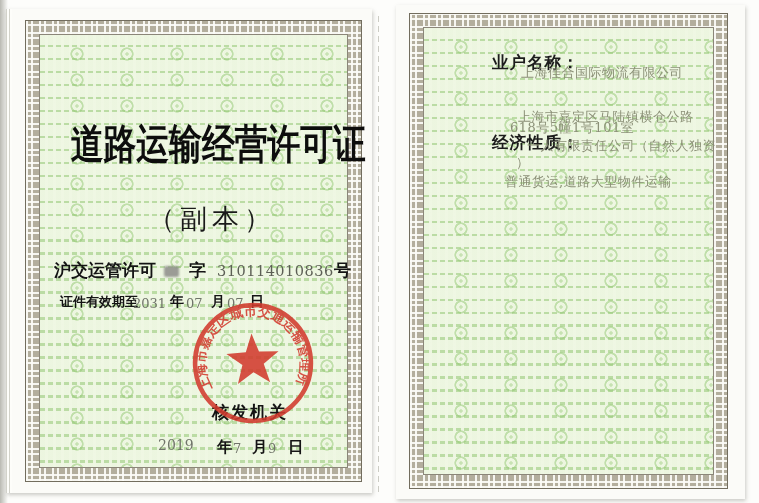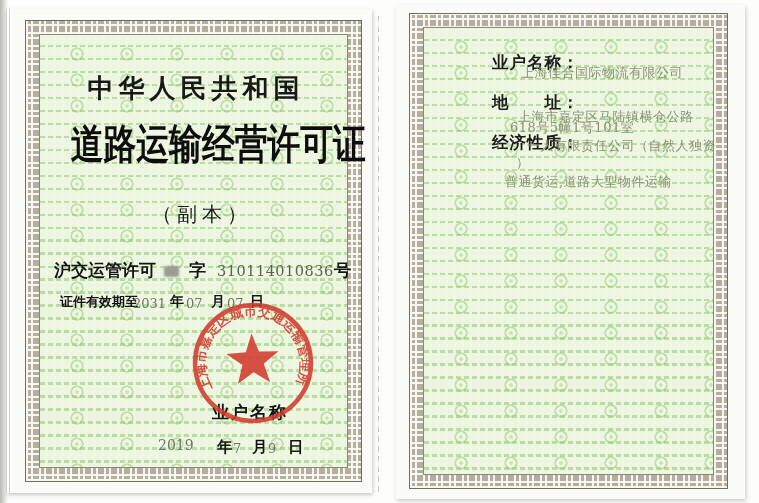--- a/index.html
+++ b/index.html
@@ -50,23 +50,23 @@
     position:absolute;left:0;top:36px;width:100%;text-align:center;
     font-family:"DejaVu Serif","Liberation Serif",serif;
     font-size:26px;font-weight:bold;color:#171717;letter-spacing:5px;text-indent:5px;
   }
   .cert-title{
     position:absolute;left:0;top:82px;width:100%;text-align:center;
     font-size:41px;font-weight:900;color:#0d0d0d;
     transform:scaleX(.8);transform-origin:50% 50%;white-space:nowrap;
   }
   .copy-type{
-    position:absolute;left:6px;top:166px;width:100%;text-align:center;
+    position:absolute;left:16px;top:166px;width:100%;text-align:center;
     font-family:"DejaVu Serif","Liberation Serif",serif;
-    font-size:20px;color:#1a1a1a;letter-spacing:5px;text-indent:5px;
+    font-size:27px;color:#1a1a1a;letter-spacing:5px;text-indent:5px;
   }
   .license-row,.valid-row,.date-row{position:absolute;left:0;width:100%;height:26px;}
   .license-row{top:224px;}
   .valid-row{top:258px;}
   .date-row{top:402px;z-index:4;}
   .abs{position:absolute;white-space:nowrap;}
   .lbl-bold{font-weight:bold;color:#141414;}
   .typed{
     font-family:"DejaVu Serif","Liberation Serif",serif;
     color:#70746a;
@@ -103,21 +103,20 @@
 <body>
 
 <div class="scan">
   <div class="scan-edge-left"></div>
 
   <div class="page page-left">
     <div class="page-edge"></div>
     <div class="frame frame-left">
       <div class="inner">
 
-        <div class="country">中华人民共和国</div>
 
         <div class="cert-title">道路运输经营许可证</div>
 
         <div class="copy-type">（副本）</div>
 
         <div class="license-row">
           <span class="abs lbl-bold" style="left:14px;font-size:17px;">沪交运管许可</span>
           <span class="redact" style="left:124px;top:7px;"></span>
           <span class="abs lbl-bold" style="left:149px;font-size:17px;">字</span>
           <span class="abs typed" style="left:177px;top:4px;font-size:14.5px;color:#5c5f55;letter-spacing:.5px;">310114010836</span>
@@ -127,21 +126,21 @@
         <div class="valid-row">
           <span class="abs lbl-bold" style="left:20px;font-size:13px;">证件有效期至</span>
           <span class="abs typed" style="left:93px;top:3px;font-size:13px;">2031</span>
           <span class="abs lbl-bold" style="left:130px;font-size:14px;">年</span>
           <span class="abs typed" style="left:146px;top:3px;font-size:13px;">07</span>
           <span class="abs lbl-bold" style="left:171px;font-size:14px;">月</span>
           <span class="abs typed" style="left:187px;top:3px;font-size:13px;">07</span>
           <span class="abs lbl-bold" style="left:210px;font-size:14px;">日</span>
         </div>
 
-        <div class="issuer">业户名称</div>
+        <div class="issuer">核发机关</div>
 
         <svg class="seal" viewBox="0 0 126 126" xmlns="http://www.w3.org/2000/svg">
           <defs>
             <path id="sealArc" d="M 22.3,86.5 A 47,47 0 1 1 103.7,86.5" fill="none"></path>
           </defs>
           <circle cx="63" cy="63" r="57" fill="none" stroke="#d23b2e" stroke-width="4.5"></circle>
           <text font-size="13" fill="#d23b2e" letter-spacing="0" font-family="DejaVu Sans, sans-serif" font-weight="bold">
             <textPath href="#sealArc" startOffset="50%" text-anchor="middle">上海市嘉定区城市交通运输管理所</textPath>
           </text>
           <polygon points="63,34 69.5,52.1 88.7,52.7 73.5,64.4 78.9,82.8 63,72 47.1,82.8 52.5,64.4 37.3,52.7 56.5,52.1" fill="#d23b2e"></polygon>
@@ -160,21 +159,20 @@
     </div>
   </div>
 
   <div class="page page-right">
     <div class="frame frame-right">
       <div class="inner">
 
         <span class="field-label" style="left:24px;top:24px;">业户名称：</span>
         <span class="field-value" style="left:97px;top:36px;">上海佳合国际物流有限公司</span>
 
-        <span class="field-label" style="left:24px;top:64px;">地　　址：</span>
         <span class="field-value" style="left:94px;top:80px;">上海市嘉定区马陆镇横仓公路</span>
         <span class="field-value" style="left:86px;top:91px;">618号5幢1号101室</span>
 
         <span class="field-label" style="left:24px;top:104px;">经济性质：</span>
         <span class="field-value" style="left:103px;top:109px;">一人有限责任公司（自然人独资</span>
         <span class="field-value" style="left:92px;top:126px;">）</span>
 
         <span class="field-value" style="left:81px;top:145px;">普通货运,道路大型物件运输</span>
 
       </div>

